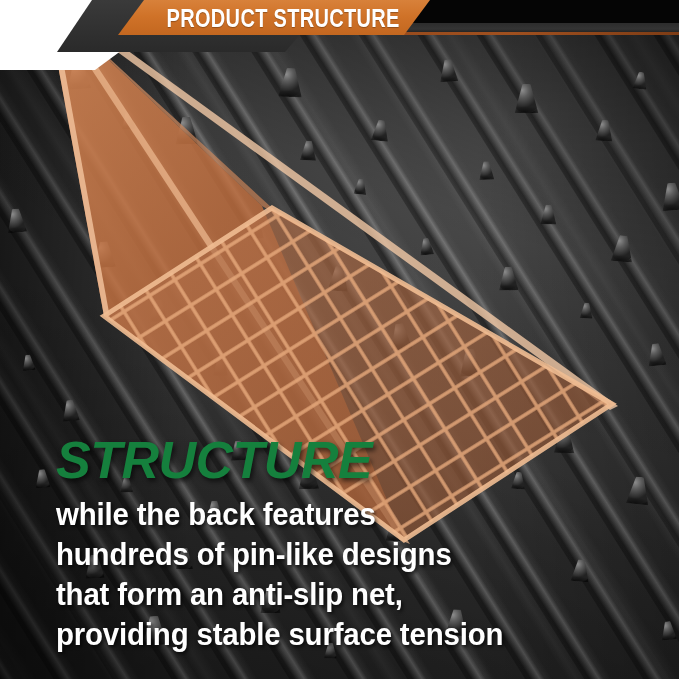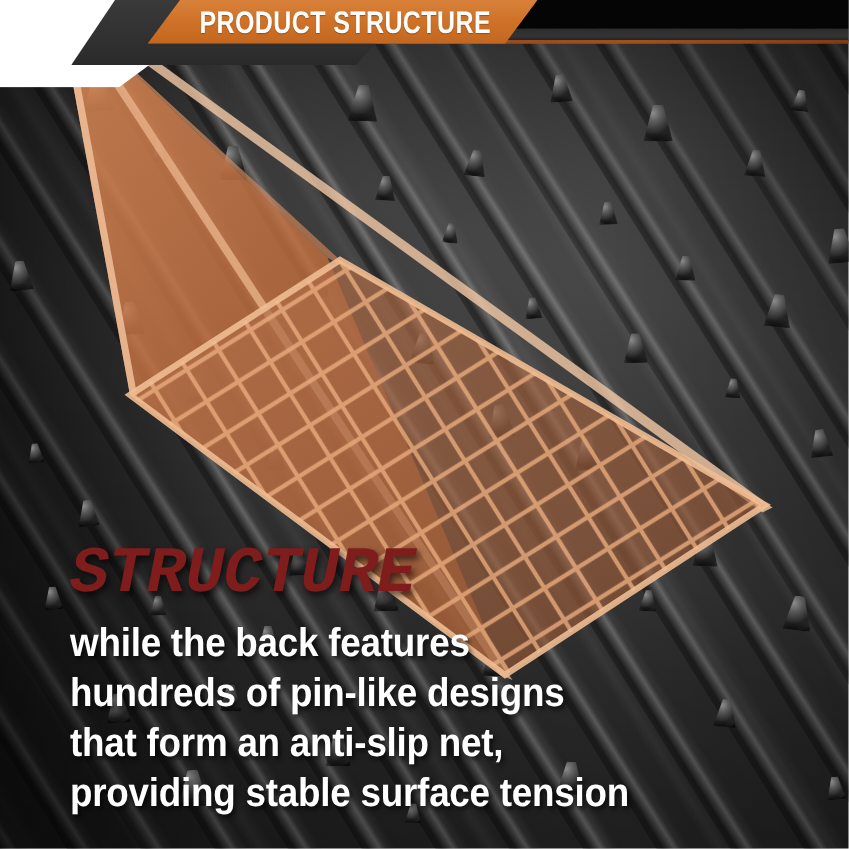--- a/index.html
+++ b/index.html
@@ -119,21 +119,21 @@
     clip-path: polygon(92px 0, 330px 0, 285px 52px, 57px 52px);
   }
   .banner {
     position: absolute;
     left: 118px; top: 0;
     width: 312px; height: 37px;
     background: linear-gradient(180deg, #d8813a 0%, #cf7228 45%, #c2661f 100%);
     clip-path: polygon(26px 0, 312px 0, 286px 35px, 0 35px);
     display: flex;
     align-items: center;
-    justify-content: center;
+    justify-content: flex-end;
   }
   .banner-label {
     color: #ffffff;
     font-family: "Liberation Sans Narrow", "Liberation Sans", sans-serif;
     font-weight: bold;
     font-size: 25px;
     letter-spacing: 0.4px;
     transform: scaleX(0.80);
     transform-origin: center;
     white-space: nowrap;
@@ -150,26 +150,26 @@
   }
 
   
   .textblock {
     position: absolute;
     left: 56px;
     top: 432px;
     width: 600px;
   }
   .headline {
-    font-family: Liberation Mono, monospace;
+    font-family: Liberation Sans, sans-serif;
     font-style: italic;
     font-weight: bold;
     font-size: 52px;
     line-height: 56px;
-    color: #7f1d1d;
+    color: #15803d;
     letter-spacing: -0.5px;
     text-shadow: 2px 3px 5px rgba(0,0,0,0.62);
     white-space: nowrap;
     margin: 0 0 6px 0;
   }
   .bodyline {
     font-family: "Liberation Sans Narrow", "Liberation Sans", sans-serif;
     font-weight: bold;
     font-size: 32px;
     line-height: 40px;

